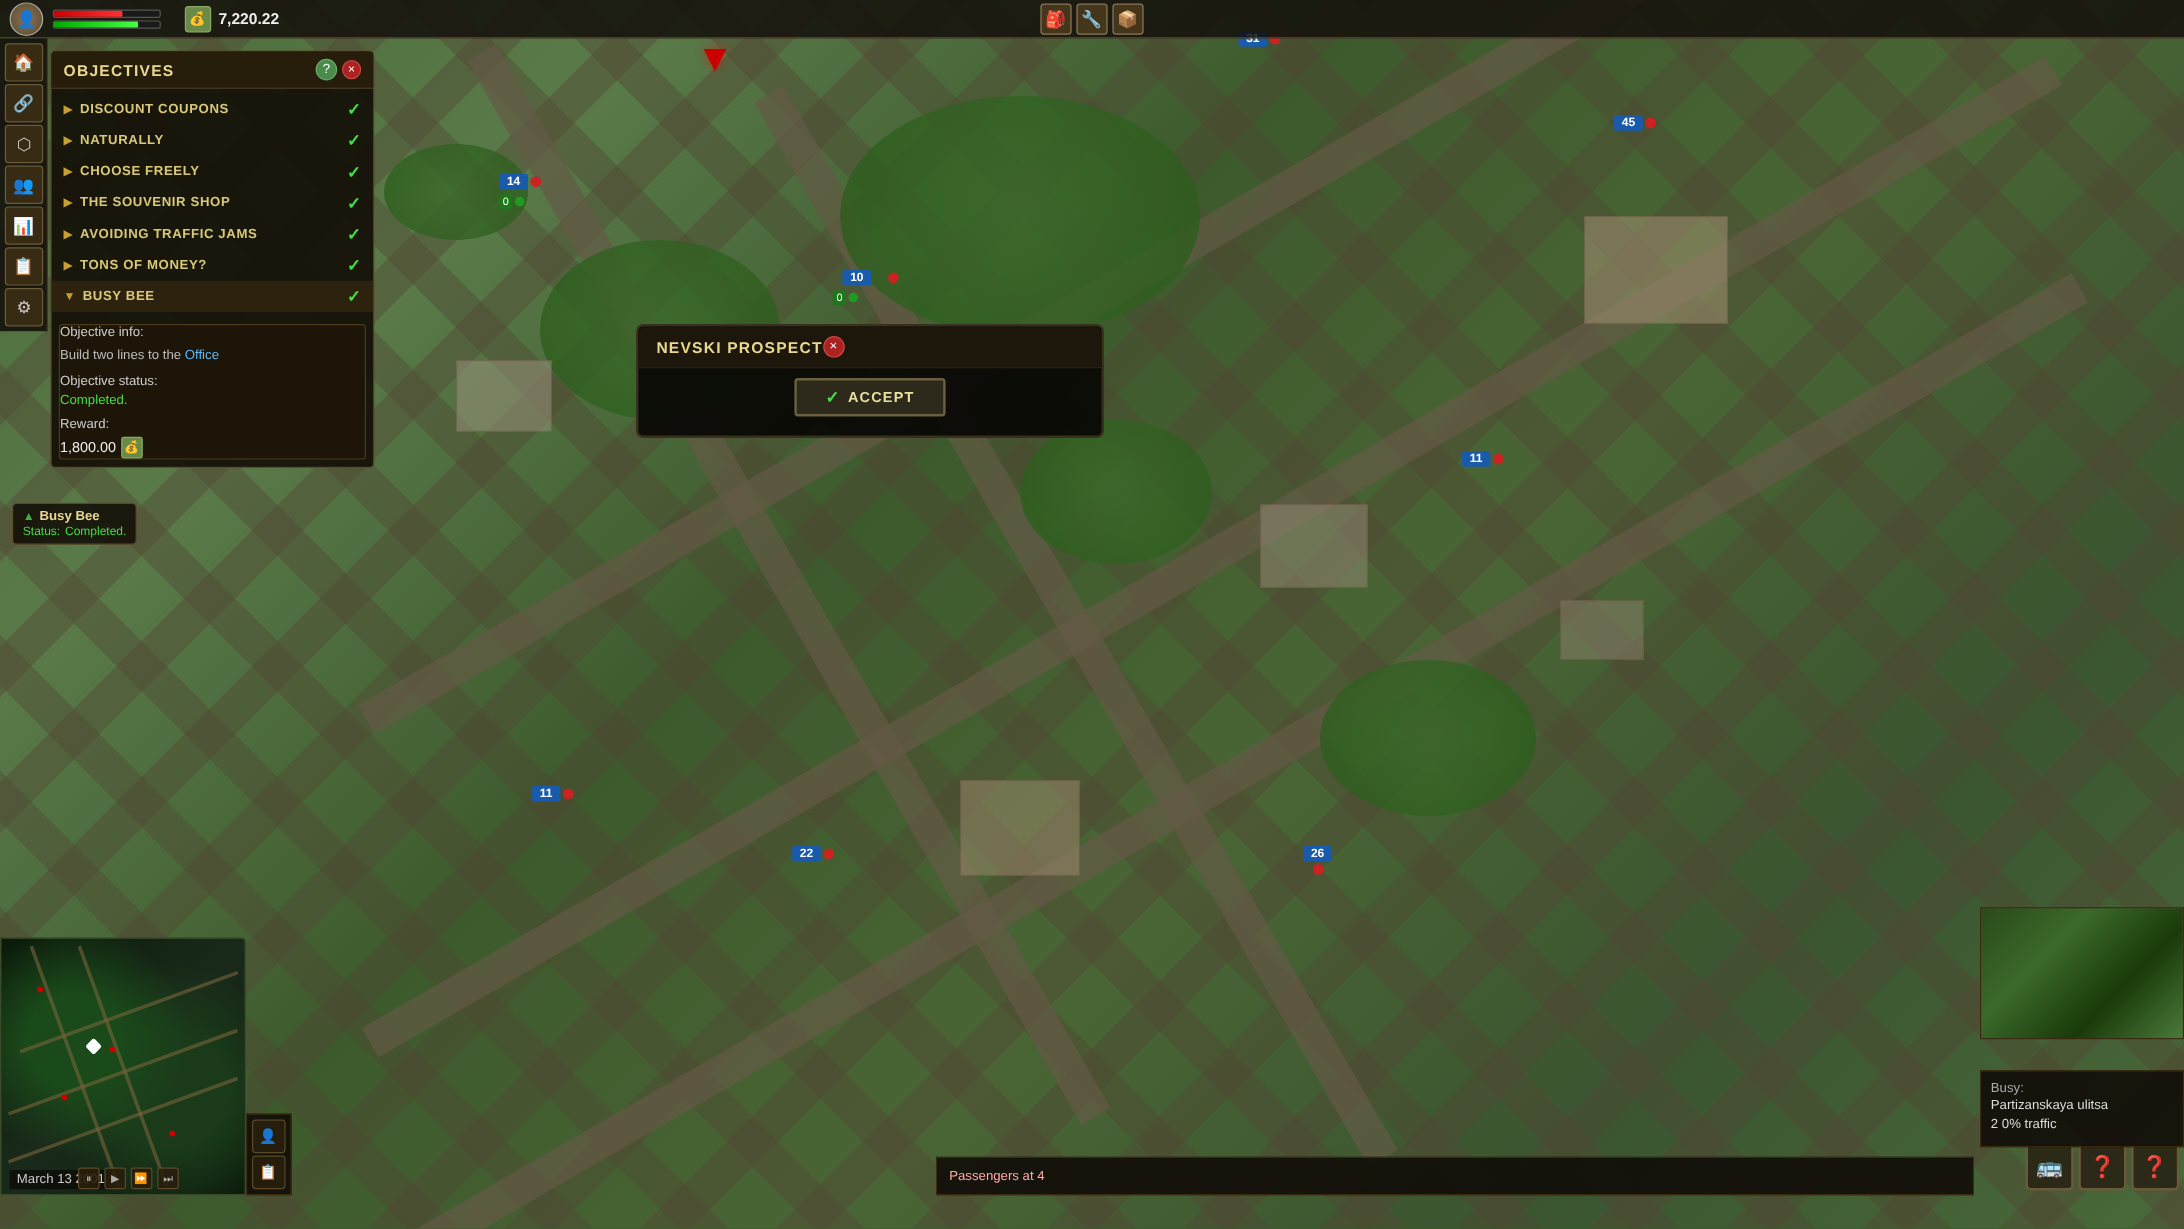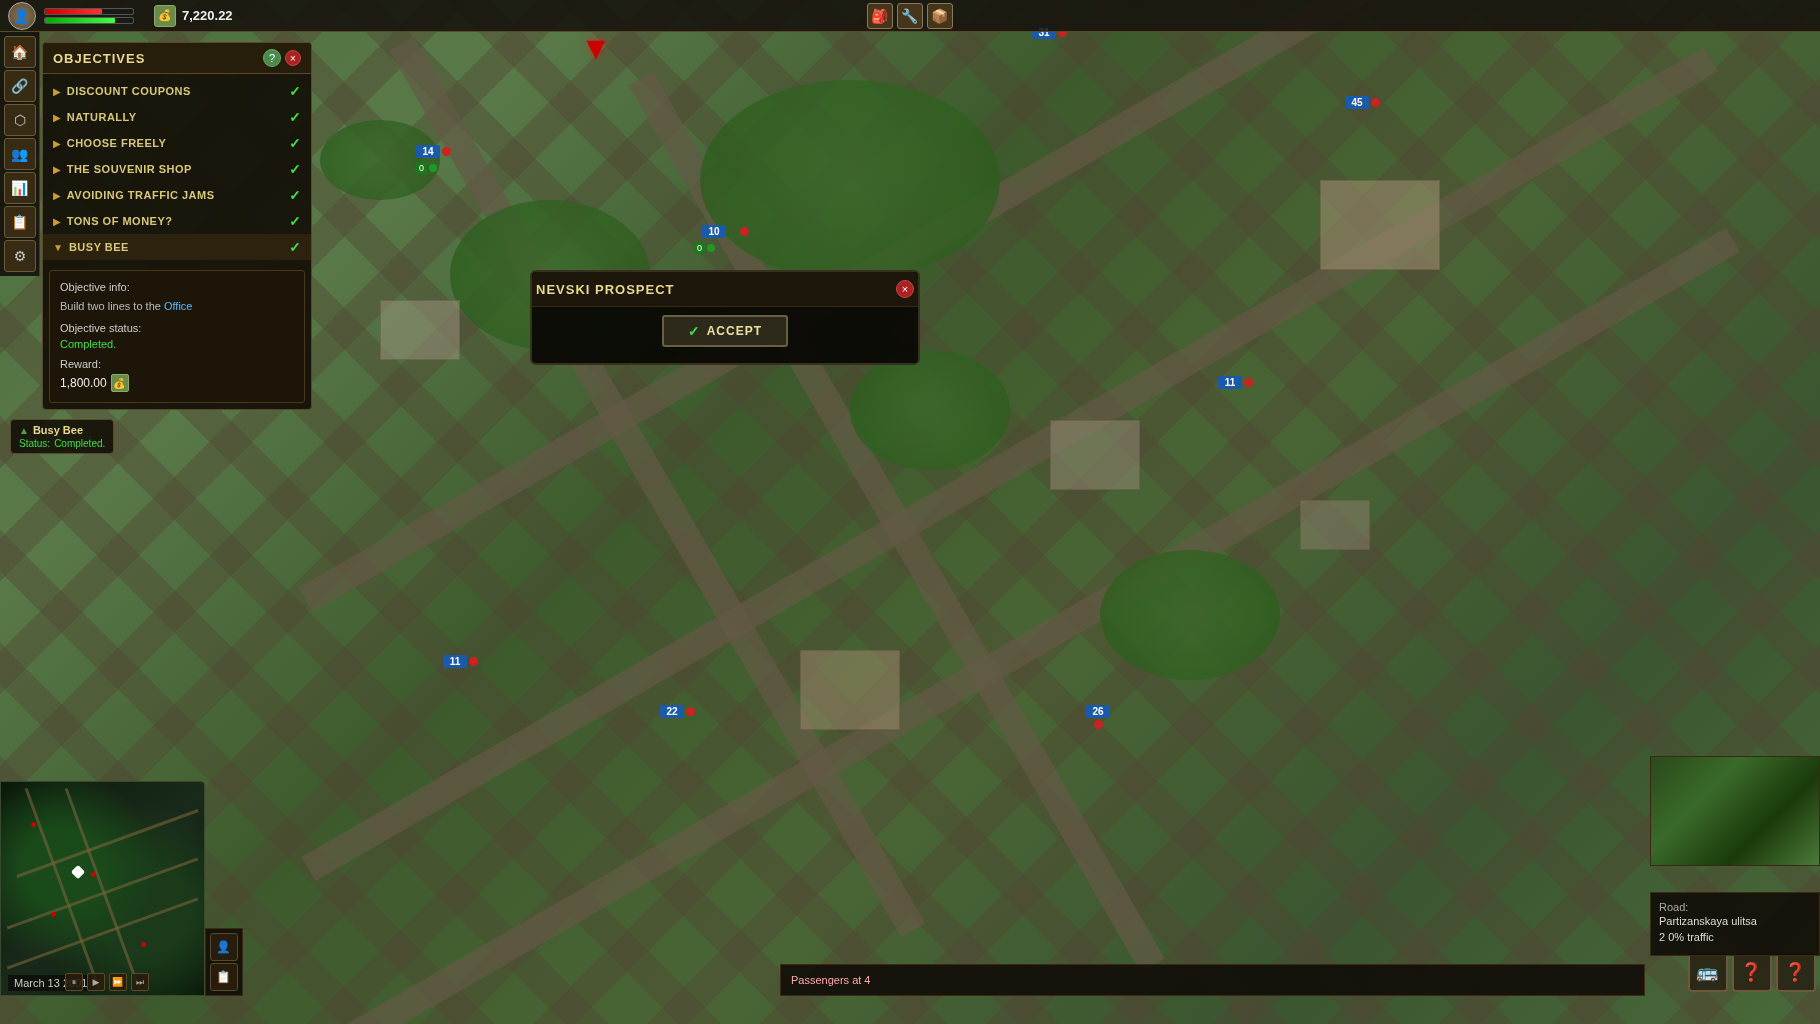--- a/index.html
+++ b/index.html
@@ -296,21 +296,20 @@
       flex-shrink: 0;
       font-weight: bold;
     }
 
     
     .obj-info-box {
       margin: 6px;
       background: rgba(30, 22, 8, 0.9);
       border: 1px solid #4a3a1a;
       border-radius: 3px;
-      padding: 10px;
     }
 
     .obj-info-title {
       color: #ccc;
       font-size: 11px;
       margin-bottom: 6px;
     }
 
     .obj-info-text {
       color: #bbb;
@@ -370,22 +369,22 @@
       background: rgba(10, 8, 5, 0.95);
       border: 2px solid #3a3020;
       border-radius: 6px;
       z-index: 300;
       padding-bottom: 16px;
     }
 
     .dialog-header {
       display: flex;
       align-items: center;
-      justify-content: space-between;
-      padding: 8px 4px;
+      justify-content: flex-start;
+      padding: 8px 15px;
       background: rgba(30, 22, 10, 0.98);
       border-bottom: 1px solid #3a2a10;
       border-radius: 6px 6px 0 0;
     }
 
     .dialog-title {
       color: #e8d890;
       font-size: 13px;
       font-weight: bold;
       letter-spacing: 1px;
@@ -975,20 +974,20 @@
   <span class="passengers-text">Passengers at 4</span>
 </div>
 
 <div class="bottom-right-btns">
   <div class="br-btn">🚌</div>
   <div class="br-btn">❓</div>
   <div class="br-btn">❓</div>
 </div>
 
 <div class="right-info-panel">
-  <div class="right-info-label">Road:</div>
+  <div class="right-info-label">Busy:</div>
   <div class="right-info-value">Partizanskaya ulitsa</div>
   <div class="right-info-value">2  0% traffic</div>
 </div>
 
 <div class="right-thumbnail">
   <div style="width:100%;height:100%;background:linear-gradient(135deg,#2a4a1a,#3a6a2a,#1a3a0a,#4a7a3a);"></div>
 </div>
 
 </body></html>

